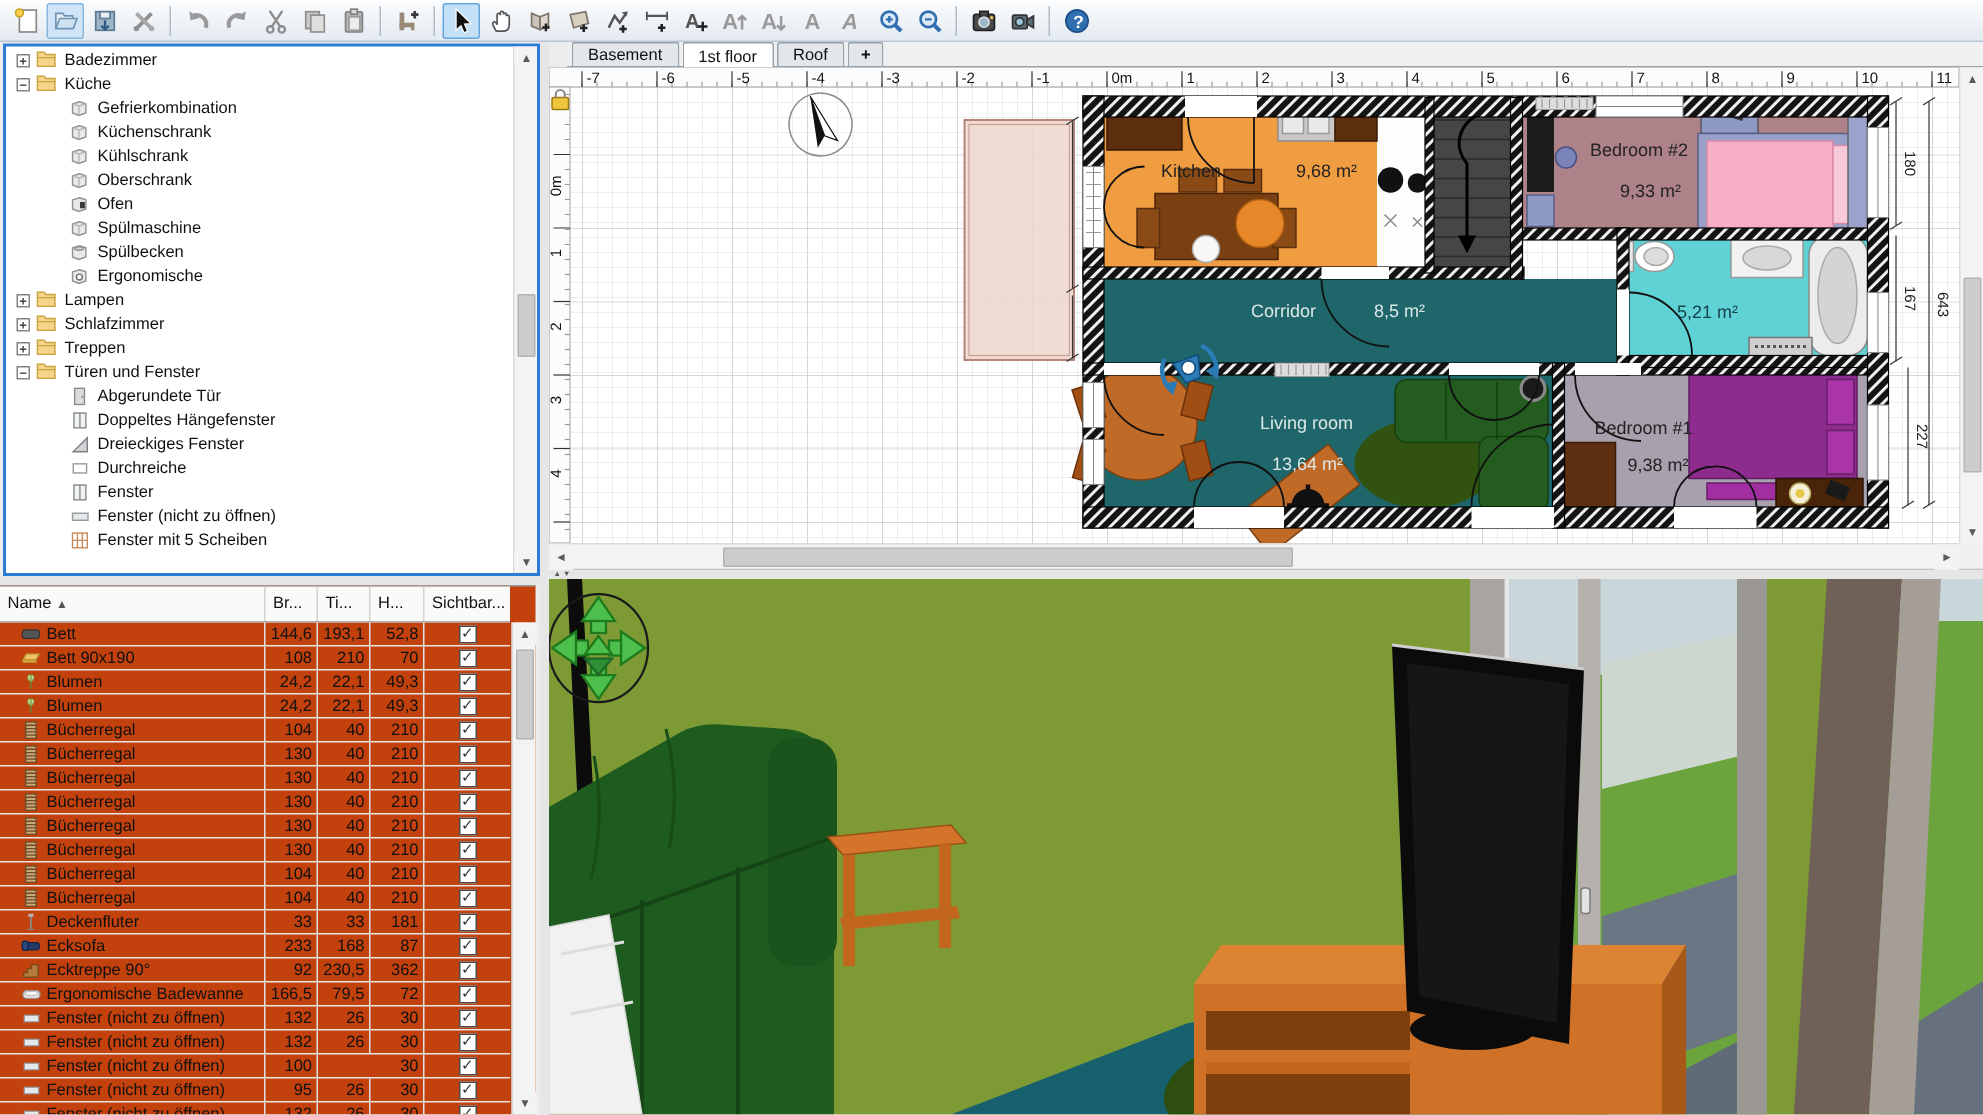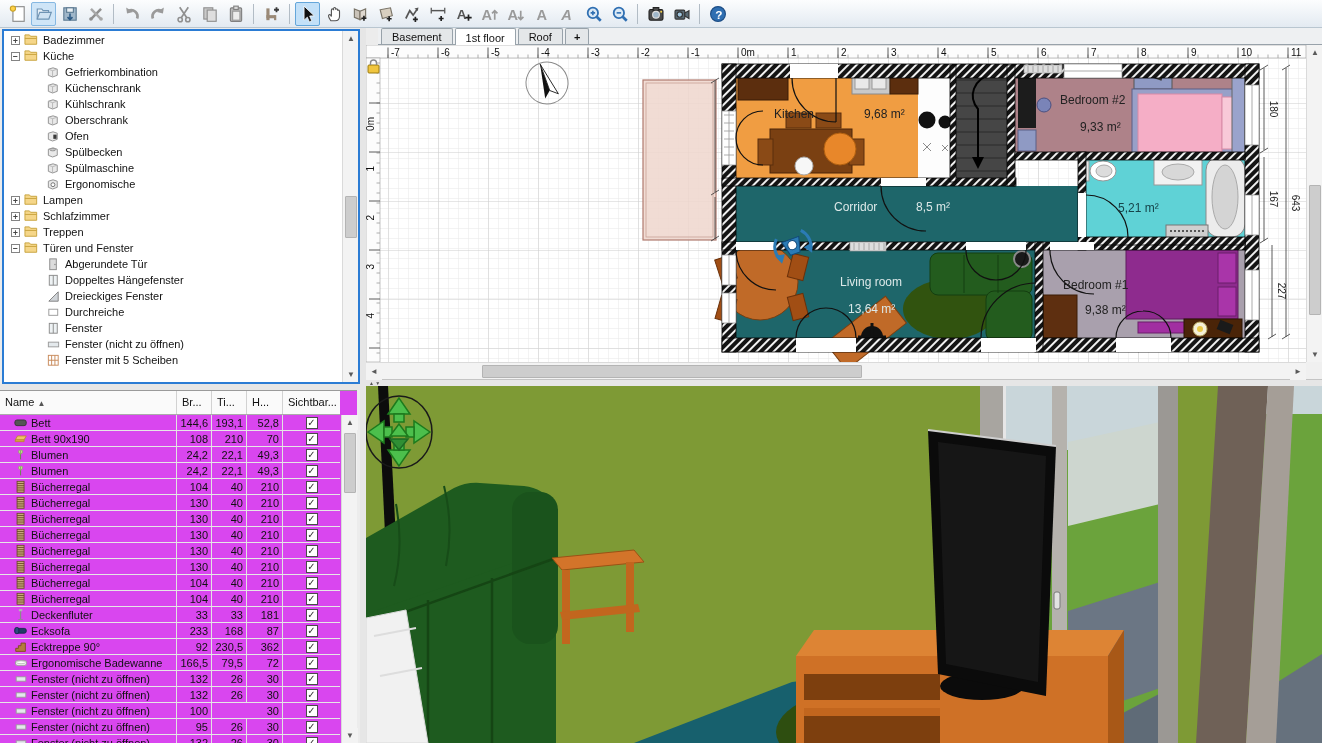--- a/index.html
+++ b/index.html
@@ -20,21 +20,21 @@
 .mini{width:15px;height:15px;flex:none;margin-right:4px}
 .tlabel{font-size:11px}
 
 .sbv{position:absolute;width:16px;background:#f3f3f3;border-left:1px solid #dadada}
 .sbh{position:absolute;height:17px;background:#f3f3f3;border-top:1px solid #dadada}
 .sbtn{position:absolute;color:#5a5a5a;font-size:8px;text-align:center;background:#f3f3f3}
 .sbtn.v{width:16px;height:15px;line-height:15px}
 .sbtn.h{width:16px;height:17px;line-height:17px}
 .sthumb{position:absolute;background:#cdcdcd;border:1px solid #b4b4b4;border-radius:1px}
 
-#ftable{position:absolute;left:0;top:390px;width:357px;height:353px;background:#d946ef;border-top:1px solid #9a9a9a}
+#ftable{position:absolute;left:0;top:390px;width:357px;height:353px;background:#c2410c;border-top:1px solid #9a9a9a}
 #thead{position:absolute;top:0;left:0;width:340px;height:24px;background:#fafafa;border-bottom:1px solid #ababab;display:flex}
 .hc{border-right:1px solid #d2d2d2;padding:5px 3px 0 5px;font-size:11px;white-space:nowrap;overflow:hidden}
 #trows{position:absolute;top:24px;left:0;width:340px;bottom:0;overflow:hidden}
 .frow{height:16px;display:flex;border-bottom:1px solid #e6e6e6}
 .fc{border-right:1px solid #e2e2e2;display:flex;align-items:center;overflow:hidden}
 .fc.num{justify-content:flex-end;padding-right:3px}
 .fname{padding-left:12px}
 .fname .mini{width:14px;height:14px;margin:0 3px 0 2px}
 .cb{width:12px;height:12px;border:1px solid #4a4a4a;font-size:10px;line-height:10px;text-align:center;color:#333;margin:auto;background:#fff}
 
@@ -284,31 +284,31 @@
         <span class="mini"><svg viewBox="0 0 16 16" width="15" height="15">
             <path d="M2.5 4.5 L7.5 3 L12 4.5 L12 11 L7 12.8 L2.5 11 Z" fill="#e9e9e9" stroke="#909090"></path>
             <rect x="7.8" y="6" width="3.5" height="4.5" fill="#3a3a3a"></rect>
           </svg></span>
         <span class="tlabel">Ofen</span>
       </div>
       <div class="trow">
         <span class="cindent"></span>
         <span class="mini"><svg viewBox="0 0 16 16" width="15" height="15">
             <path d="M2.5 4.5 L7.5 3 L12 4.5 L12 11 L7 12.8 L2.5 11 Z" fill="#e9e9e9" stroke="#909090"></path>
+            <path d="M2.5 4.5 L7 6 L7 12.8 M7 6 L12 4.5" fill="none" stroke="#b5b5b5"></path>
+          </svg></span>
+        <span class="tlabel">Spülmaschine</span>
+      </div>
+      <div class="trow">
+        <span class="cindent"></span>
+        <span class="mini"><svg viewBox="0 0 16 16" width="15" height="15">
+            <path d="M2.5 4.5 L7.5 3 L12 4.5 L12 11 L7 12.8 L2.5 11 Z" fill="#e9e9e9" stroke="#909090"></path>
             <ellipse cx="7.2" cy="5" rx="3.2" ry="1.2" fill="#cfcfcf" stroke="#909090"></ellipse>
           </svg></span>
         <span class="tlabel">Spülbecken</span>
-      </div>
-      <div class="trow">
-        <span class="cindent"></span>
-        <span class="mini"><svg viewBox="0 0 16 16" width="15" height="15">
-            <path d="M2.5 4.5 L7.5 3 L12 4.5 L12 11 L7 12.8 L2.5 11 Z" fill="#e9e9e9" stroke="#909090"></path>
-            <path d="M2.5 4.5 L7 6 L7 12.8 M7 6 L12 4.5" fill="none" stroke="#b5b5b5"></path>
-          </svg></span>
-        <span class="tlabel">Spülmaschine</span>
       </div>
       <div class="trow">
         <span class="cindent"></span>
         <span class="mini"><svg viewBox="0 0 16 16" width="15" height="15">
             <path d="M2.5 4.5 L7.5 3 L12 4.5 L12 11 L7 12.8 L2.5 11 Z" fill="#e9e9e9" stroke="#909090"></path>
             <circle cx="7.4" cy="8.2" r="2.1" fill="#fff" stroke="#707070"></circle>
           </svg></span>
         <span class="tlabel">Ergonomische</span>
       </div>
       <div class="trow">

